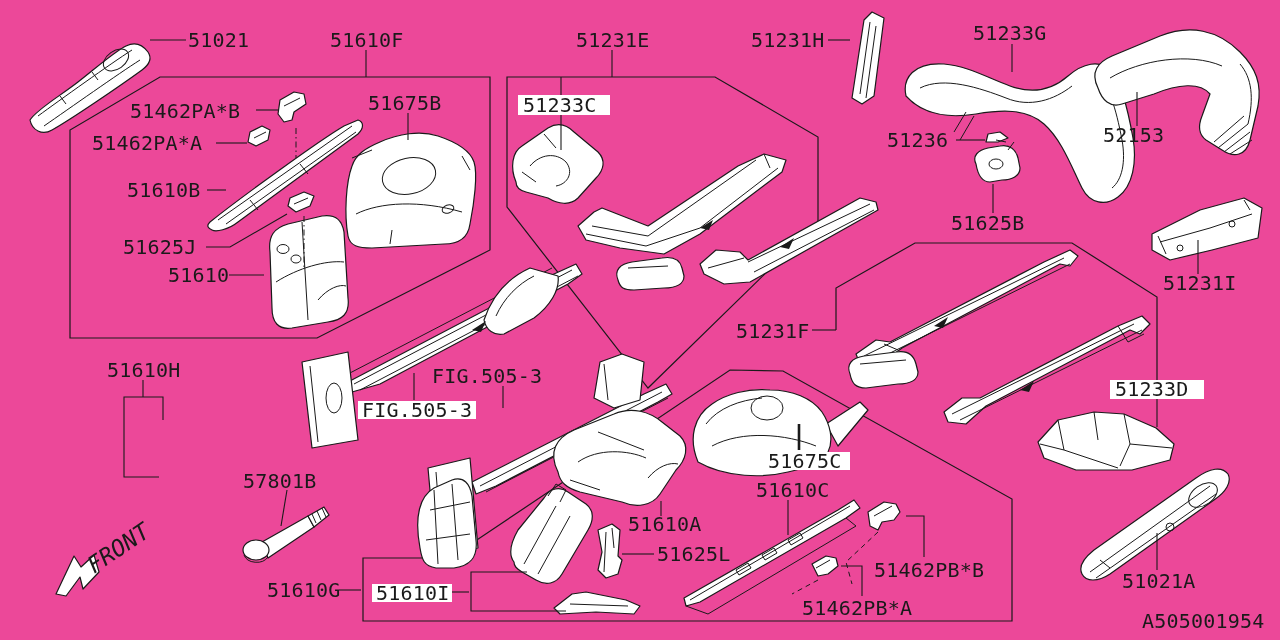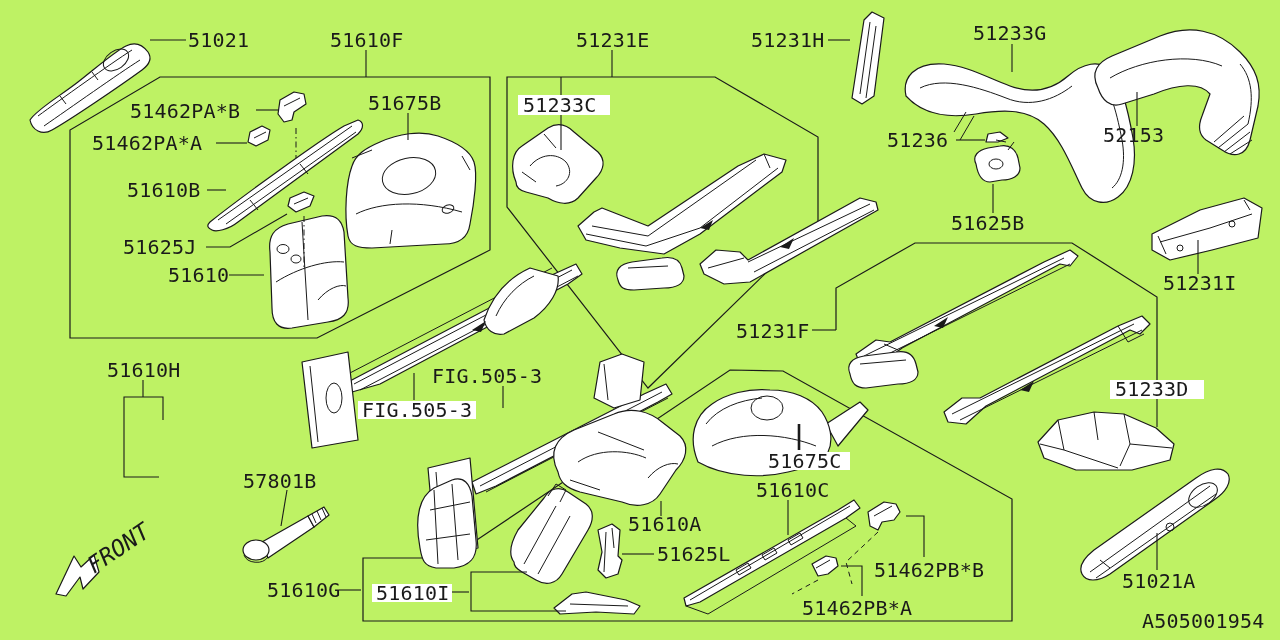--- a/index.html
+++ b/index.html
@@ -1,16 +1,16 @@
 <!DOCTYPE html>
 <html><head>
 <meta charset="utf-8">
 <style>
   html,body { margin:0; padding:0; background:#ffffff; }
-  .stage { width:1280px; height:640px; position:relative; background:#bef264; overflow:hidden; }
+  .stage { width:1280px; height:640px; position:relative; background:#ec4899; overflow:hidden; }
   svg { display:block; }
   .box    { fill:none; stroke:#1a1a1a; stroke-width:1.2px; stroke-linejoin:miter; }
   .part   { fill:#ffffff; stroke:#1a1a1a; stroke-width:1.2px; stroke-linejoin:round; }
   .detail { fill:none; stroke:#1a1a1a; stroke-width:1px; stroke-linejoin:round; }
   .leader { fill:none; stroke:#1a1a1a; stroke-width:1.1px; }
   .leader-thick { fill:none; stroke:#1a1a1a; stroke-width:2.6px; }
   .dash   { fill:none; stroke:#1a1a1a; stroke-width:1px; stroke-dasharray:6 3 1.5 3; }
   .dash2  { fill:none; stroke:#1a1a1a; stroke-width:1px; stroke-dasharray:5 4; }
   .lblbg  { fill:#ffffff; stroke:none; }
   .arrowmark { fill:#1a1a1a; stroke:none; }

